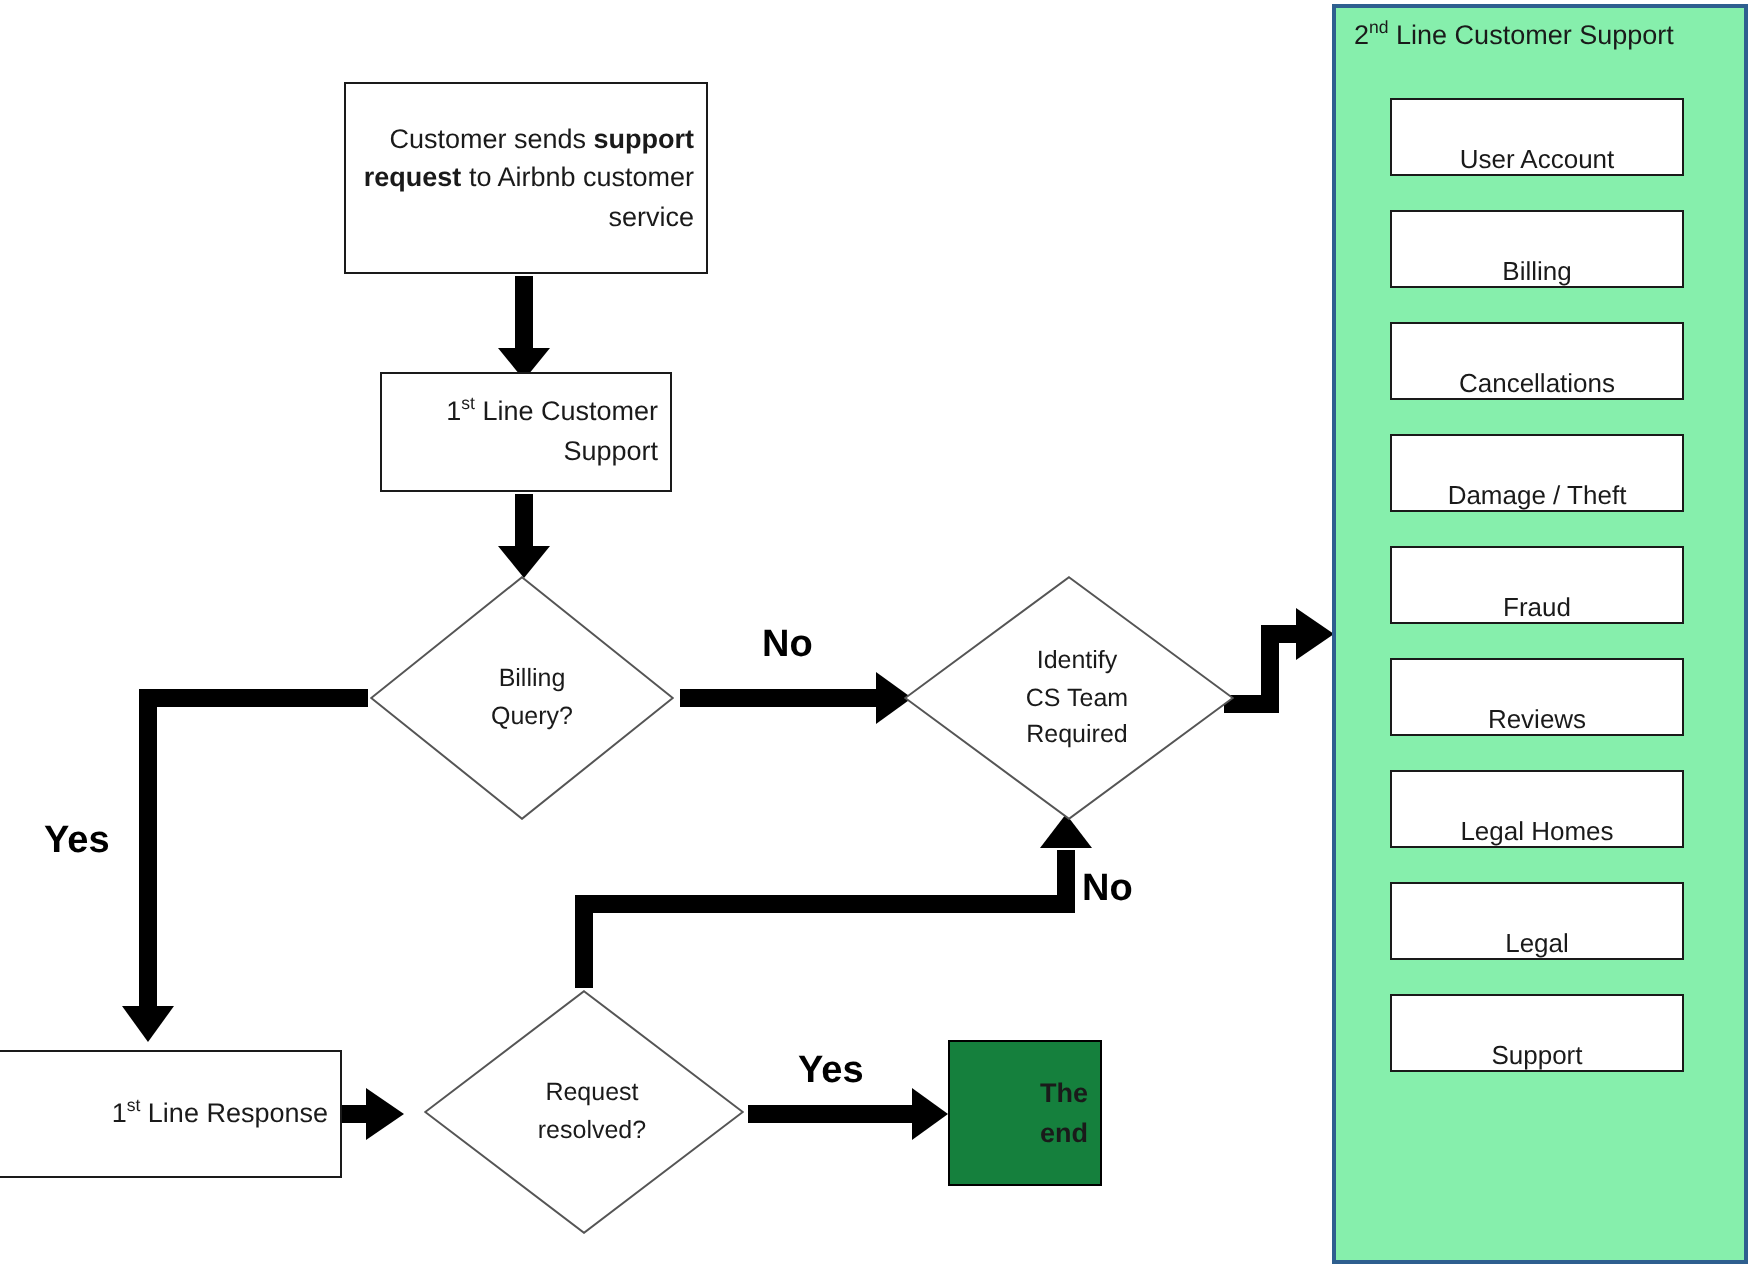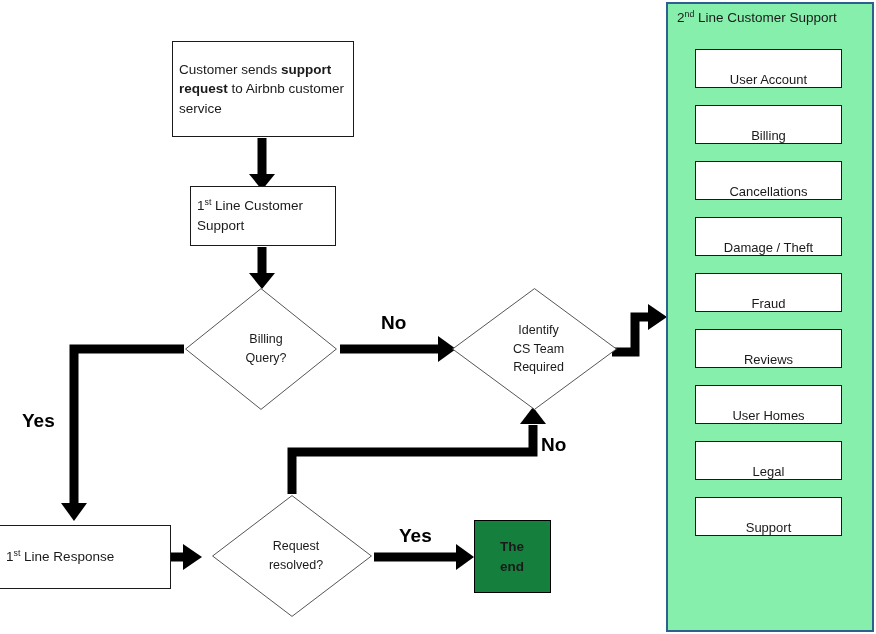--- a/index.html
+++ b/index.html
@@ -20,21 +20,21 @@
 
   
   .box {
     position: absolute;
     box-sizing: border-box;
     background: #ffffff;
     border: 1px solid #1a1a1a;
     display: flex;
     align-items: center;
     justify-content: center;
-    text-align: left;
+    text-align: right;
     color: #1a1a1a;
     font-size: 13.5px;
     line-height: 1.45;
     padding: 4px 6px;
   }
   .box .inner { width: 100%; }
 
   #node-customer-request { left: 172px; top: 41px;  width: 182px; height: 96px; }
   #node-first-line-support { left: 190px; top: 186px; width: 146px; height: 60px; }
   #node-first-line-response { left: -1px;  top: 525px; width: 172px; height: 64px; }
@@ -262,21 +262,21 @@
       <div class="panel-item">
         <span>Damage / Theft</span>
       </div>
       <div class="panel-item">
         <span>Fraud</span>
       </div>
       <div class="panel-item">
         <span>Reviews</span>
       </div>
       <div class="panel-item">
-        <span>User Homes</span>
+        <span>Legal Homes</span>
       </div>
       <div class="panel-item">
         <span>Legal</span>
       </div>
       <div class="panel-item">
         <span>Support</span>
       </div>
     </div>
   </div>
 

